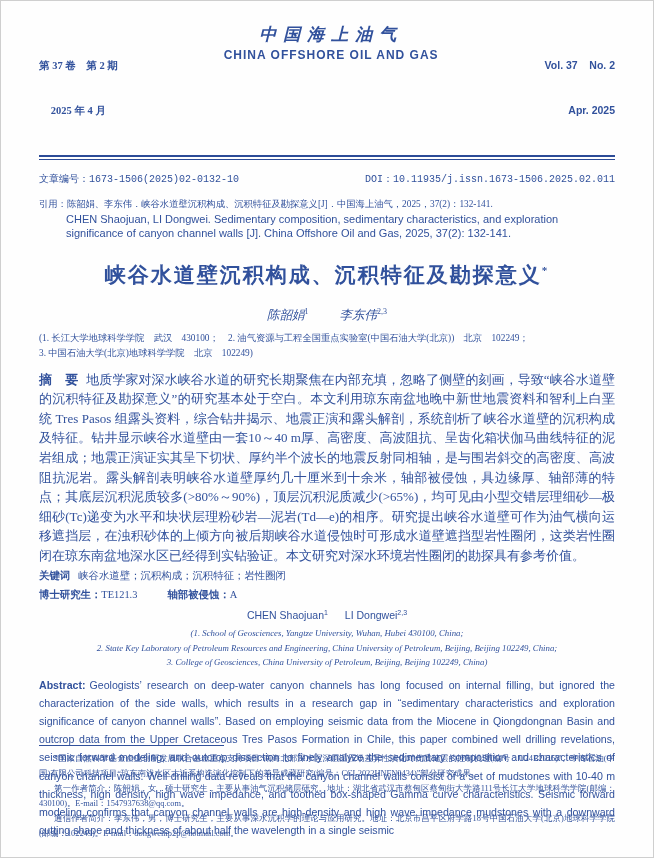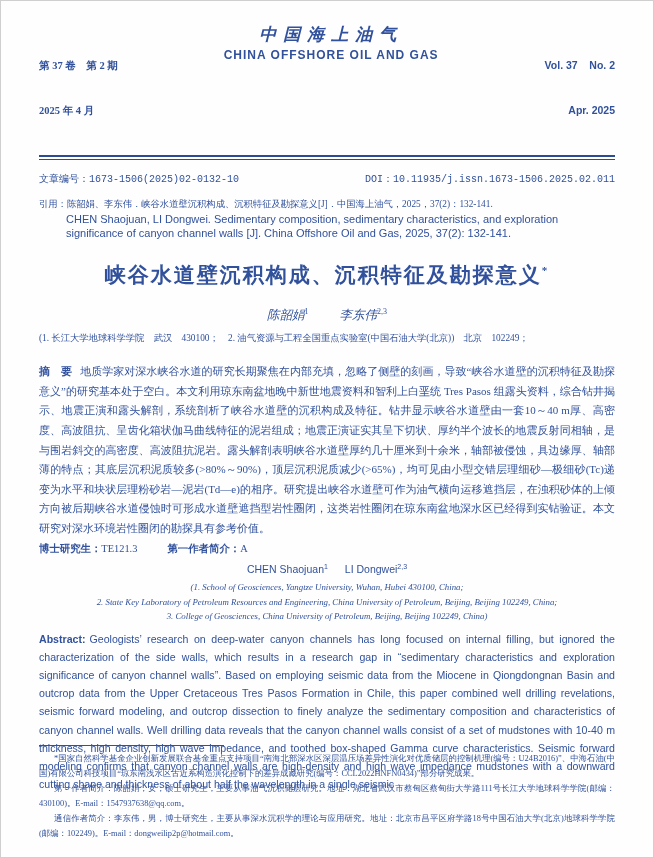--- a/index.html
+++ b/index.html
@@ -14,21 +14,21 @@
     background: #fefefe;
     border: 1px solid #cfcfcf;
     padding: 24px 38px 14px 38px;
     overflow: hidden;
     position: relative;
   }
 
   
   .hdr { display: flex; justify-content: space-between; align-items: flex-start; }
   .hdr-side { font-size: 10.5px; line-height: 15px; font-weight: bold; white-space: pre; }
-  .hdr-left { text-align: left; padding-top: 3px; }
+  .hdr-left { text-align: center; padding-top: 3px; }
   .hdr-right { text-align: right; padding-top: 3px; font-family: "Liberation Sans", sans-serif; }
   .hdr-center { text-align: center; flex: 1; }
   .jname-cn {
     font-size: 17px; font-weight: bold; font-style: italic;
     letter-spacing: 7px; line-height: 20px;
   }
   .jname-en {
     font-family: "Liberation Sans", sans-serif;
     font-size: 12px; font-weight: bold; letter-spacing: 1px; line-height: 16px; margin-top: 2px;
   }
@@ -52,21 +52,21 @@
     font-size: 21px; font-weight: bold; letter-spacing: 2px; line-height: 26px;
   }
   .title-cn sup { font-size: 11px; }
   .authors-cn { margin-top: 19px; text-align: center; font-size: 12.5px; font-style: italic; }
   .authors-cn .author { margin: 0 14px; }
   .authors-cn sup { font-size: 8px; font-style: normal; }
   .affil-cn { margin-top: 7px; text-align: left; font-size: 9.3px; line-height: 15.5px; }
 
   
   .abstract-cn {
-    margin-top: 16px; font-size: 11px; line-height: 19.6px;
+    margin-top: 8px; font-size: 13px; line-height: 19.6px;
     text-align: justify;
   }
   .lbl { font-weight: bold; margin-right: 8px; }
   .keywords { font-size: 10.4px; line-height: 19px; text-align: justify; }
   .clc { font-size: 10.4px; line-height: 19px; }
   .clc .b { font-weight: bold; }
   .clc .gap { margin-left: 30px; }
 
   
   .title-en {
@@ -131,26 +131,28 @@
 
   <h1 class="title-cn"><span>峡谷水道壁沉积构成、沉积特征及勘探意义</span><sup>*</sup></h1>
 
   <div class="authors-cn">
     <span class="author"><span>陈韶娟</span><sup>1</sup></span>
     <span class="author"><span>李东伟</span><sup>2,3</sup></span>
   </div>
 
   <div class="affil-cn">
     <div>(1. 长江大学地球科学学院　武汉　430100；　2. 油气资源与工程全国重点实验室(中国石油大学(北京))　北京　102249；</div>
+    <div>3. 中国石油大学(北京)地球科学学院　北京　102249)</div>
   </div>
 
   <p class="abstract-cn"><span class="lbl">摘　要</span><span>地质学家对深水峡谷水道的研究长期聚焦在内部充填，忽略了侧壁的刻画，导致“峡谷水道壁的沉积特征及勘探意义”的研究基本处于空白。本文利用琼东南盆地晚中新世地震资料和智利上白垩统 Tres Pasos 组露头资料，综合钻井揭示、地震正演和露头解剖，系统剖析了峡谷水道壁的沉积构成及特征。钻井显示峡谷水道壁由一套10～40 m厚、高密度、高波阻抗、呈齿化箱状伽马曲线特征的泥岩组成；地震正演证实其呈下切状、厚约半个波长的地震反射同相轴，是与围岩斜交的高密度、高波阻抗泥岩。露头解剖表明峡谷水道壁厚约几十厘米到十余米，轴部被侵蚀，具边缘厚、轴部薄的特点；其底层沉积泥质较多(&gt;80%～90%)，顶层沉积泥质减少(&gt;65%)，均可见由小型交错层理细砂—极细砂(Tc)递变为水平和块状层理粉砂岩—泥岩(Td—e)的相序。研究提出峡谷水道壁可作为油气横向运移遮挡层，在浊积砂体的上倾方向被后期峡谷水道侵蚀时可形成水道壁遮挡型岩性圈闭，这类岩性圈闭在琼东南盆地深水区已经得到实钻验证。本文研究对深水环境岩性圈闭的勘探具有参考价值。</span></p>
 
+  <p class="keywords"><span class="lbl">关键词</span><span>峡谷水道壁；沉积构成；沉积特征；岩性圈闭</span></p>
 
-  <p class="clc"><span class="b">博士研究生：</span><span>TE121.3</span><span class="b gap">第一作者简介：</span><span>A</span></p>
+  <p class="clc"><span class="b">博士研究生：</span><span>TE121.3</span><span class="b gap">轴部被侵蚀：</span><span>A</span></p>
 
 
   <div class="authors-en">
     <span class="author"><span>CHEN Shaojuan</span><sup>1</sup></span>
     <span class="author"><span>LI Dongwei</span><sup>2,3</sup></span>
   </div>
 
   <div class="affil-en">
     <div>(1. School of Geosciences, Yangtze University, Wuhan, Hubei 430100, China;</div>
     <div>2. State Key Laboratory of Petroleum Resources and Engineering, China University of Petroleum, Beijing, Beijing 102249, China;</div>

